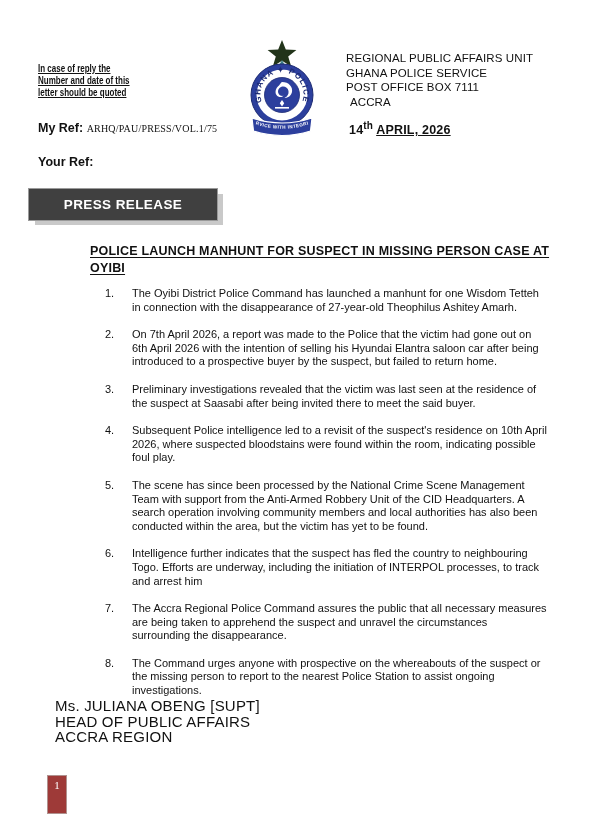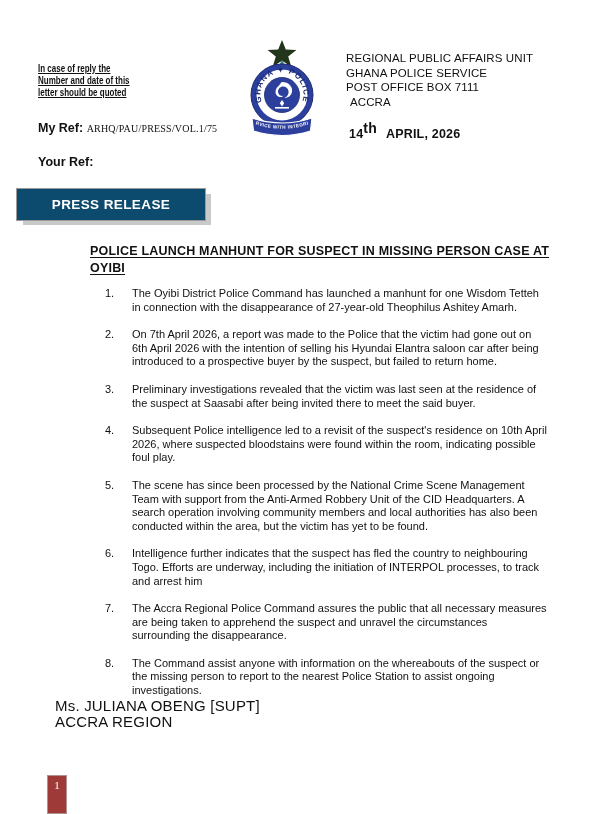--- a/index.html
+++ b/index.html
@@ -26,28 +26,28 @@
   .unit-block {
     position:absolute; left:346px; top:51px;
     font-size:11.5px; font-weight:400; line-height:14.5px;
     letter-spacing:0.1px;
   }
   .unit-block .line4 { padding-left:4px; }
   
   .my-ref { position:absolute; left:38px; top:121px; font-size:12.5px; font-weight:600; }
   .my-ref .ref-value { font-family:"Liberation Serif", serif; font-size:10px; font-weight:400; letter-spacing:0.2px; }
   .date-line { position:absolute; left:349px; top:120px; font-size:12.5px; font-weight:700; letter-spacing:0.2px; }
-  .date-line sup { font-size:14px; vertical-align:super; }
-  .date-line .date-rest { margin-left:9px; }
+  .date-line sup { font-size:10px; vertical-align:super; }
+  .date-line .date-rest { margin-left:3px;text-decoration:underline; }
   .your-ref { position:absolute; left:38px; top:155px; font-size:12.5px; font-weight:600; }
   
   .press-box {
-    position:absolute; left:16px; top:188px;
+    position:absolute; left:28px; top:188px;
     width:190px; height:33px;
-    background:#0c4a6e;
+    background:#404040;
     border:1px solid #9a9a9a;
     box-shadow:6px 5px 0 -1px #c9c9c9;
     display:flex; align-items:center; justify-content:center;
   }
   .press-box span {
     color:#ffffff; font-weight:700; font-size:13.5px; letter-spacing:0.4px;
   }
   
   .doc-title {
     position:absolute; left:90px; top:243px; width:470px;
@@ -174,26 +174,27 @@
     <div class="body-item">
       <span class="num">6.</span>
       <span class="txt">Intelligence further indicates that the suspect has fled the country to neighbouring Togo. Efforts are underway, including the initiation of INTERPOL processes, to track and arrest him</span>
     </div>
     <div class="body-item">
       <span class="num">7.</span>
       <span class="txt">The Accra Regional Police Command assures the public that all necessary measures are being taken to apprehend the suspect and unravel the circumstances surrounding the disappearance.</span>
     </div>
     <div class="body-item">
       <span class="num">8.</span>
-      <span class="txt">The Command assist anyone with information on the whereabouts of the suspect or the missing person to report to the nearest Police Station to assist ongoing investigations.</span>
+      <span class="txt">The Command urges anyone with prospective on the whereabouts of the suspect or the missing person to report to the nearest Police Station to assist ongoing investigations.</span>
     </div>
   </div>
 
   <div class="signature">
     <div>Ms. JULIANA OBENG [SUPT]</div>
+    <div>HEAD OF PUBLIC AFFAIRS</div>
     <div>ACCRA REGION</div>
   </div>
 
   <div class="page-num-box" style="background: rgb(158, 58, 56);">
     <span>1</span>
   </div>
 
 </div>
 
 </body></html>

